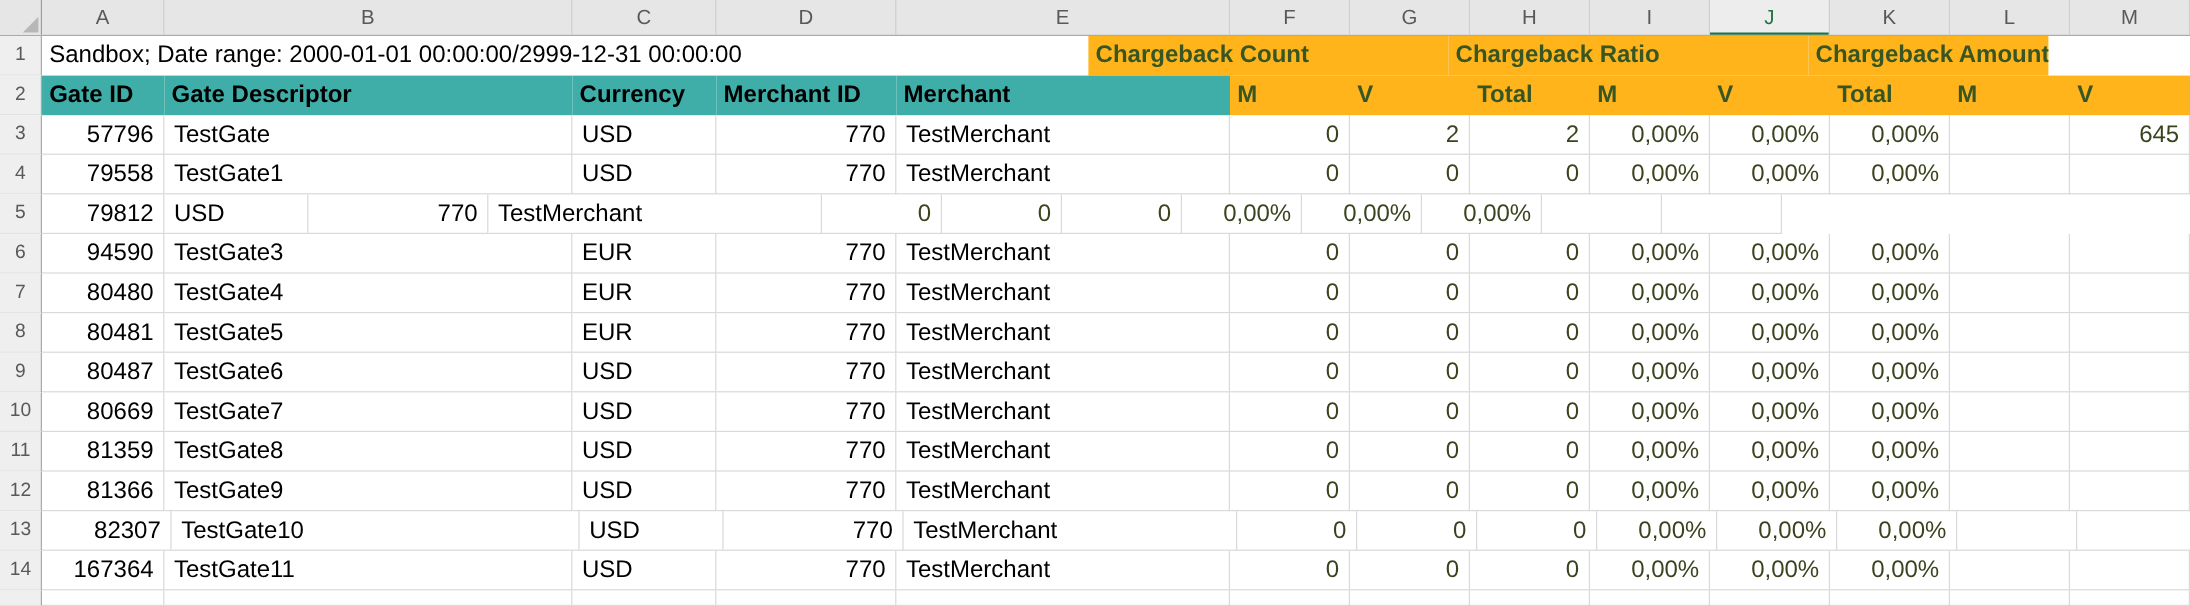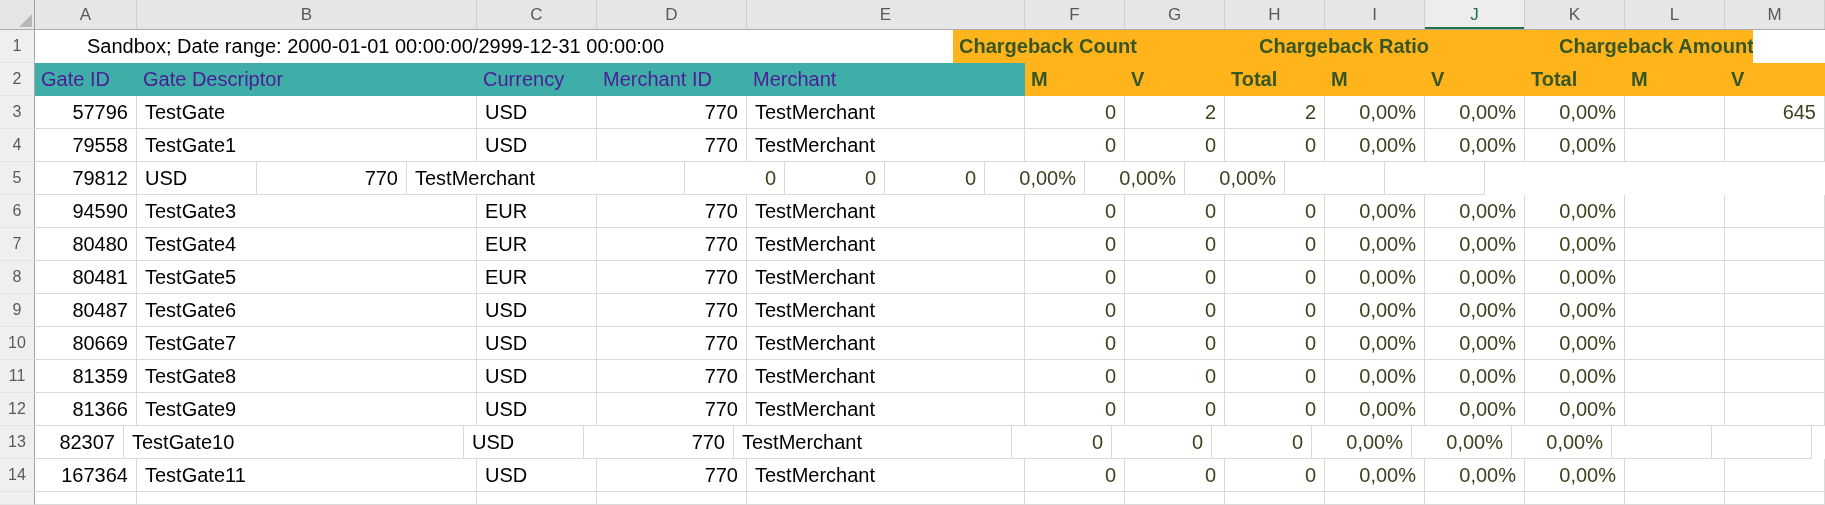--- a/index.html
+++ b/index.html
@@ -79,22 +79,22 @@
   }
   .grp, .sub{
     background:var(--orange);
     color:var(--grpText);
     font-weight:bold;
     border-right:none; border-bottom:none;
     padding-left:6px;
   }
   .teal{
     background:var(--teal);
-    color:#4c1d95;
-    font-weight:normal;
+    color:#000000;
+    font-weight:bold;
     border-right:none; border-bottom:none;
     padding-left:6px;
   }
 </style>
 </head>
 <body>
 
 <div class="sheet" style="--teal: #3FAEA9; --orange: #FFB41C; --grpText: #375623; --selGreen: #217346; --metric: #39431E;">
   <div class="hdr" id="colhdr">
     <div class="corner">
@@ -112,21 +112,21 @@
       <div class="ch" style="width: 100px;">I</div>
       <div class="ch sel" style="width: 100px;">J</div>
       <div class="ch" style="width: 100px;">K</div>
       <div class="ch" style="width: 100px;">L</div>
       <div class="ch" style="width: 100px;">M</div>
     </div>
   <div id="gridbody">
 
   <div class="row">
         <div class="gut" style="width: 35px;">1</div>
-        <div class="cell banner" style="width: 872px; margin-left: 46px;">Sandbox; Date range: 2000-01-01 00:00:00/2999-12-31 00:00:00</div>
+        <div class="cell banner" style="width: 872px;">Sandbox; Date range: 2000-01-01 00:00:00/2999-12-31 00:00:00</div>
         <div class="cell grp" style="width: 300px;">Chargeback Count</div>
         <div class="cell grp" style="width: 300px;">Chargeback Ratio</div>
         <div class="cell grp" style="width: 200px;">Chargeback Amount</div>
       </div>
       <div class="row">
         <div class="gut" style="width: 35px;">2</div>
         <div class="cell teal" style="width: 102px;">Gate ID</div>
         <div class="cell teal" style="width: 340px;">Gate Descriptor</div>
         <div class="cell teal" style="width: 120px;">Currency</div>
         <div class="cell teal" style="width: 150px;">Merchant ID</div>
@@ -294,21 +294,21 @@
         <div class="cell right olive" style="width: 100px;">0</div>
         <div class="cell right olive" style="width: 100px;">0</div>
         <div class="cell right olive" style="width: 100px;">0,00%</div>
         <div class="cell right olive" style="width: 100px;">0,00%</div>
         <div class="cell right olive" style="width: 100px;">0,00%</div>
         <div class="cell right olive" style="width: 100px;"></div>
         <div class="cell right olive" style="width: 100px;"></div>
       </div>
       <div class="row">
         <div class="gut" style="width: 35px;">13</div>
-        <div class="cell right" style="width: 89px;">82307</div>
+        <div class="cell right" style="width: 108px;">82307</div>
         <div class="cell" style="width: 340px;">TestGate10</div>
         <div class="cell" style="width: 120px;">USD</div>
         <div class="cell right" style="width: 150px;">770</div>
         <div class="cell" style="width: 278px;">TestMerchant</div>
         <div class="cell right olive" style="width: 100px;">0</div>
         <div class="cell right olive" style="width: 100px;">0</div>
         <div class="cell right olive" style="width: 100px;">0</div>
         <div class="cell right olive" style="width: 100px;">0,00%</div>
         <div class="cell right olive" style="width: 100px;">0,00%</div>
         <div class="cell right olive" style="width: 100px;">0,00%</div>

